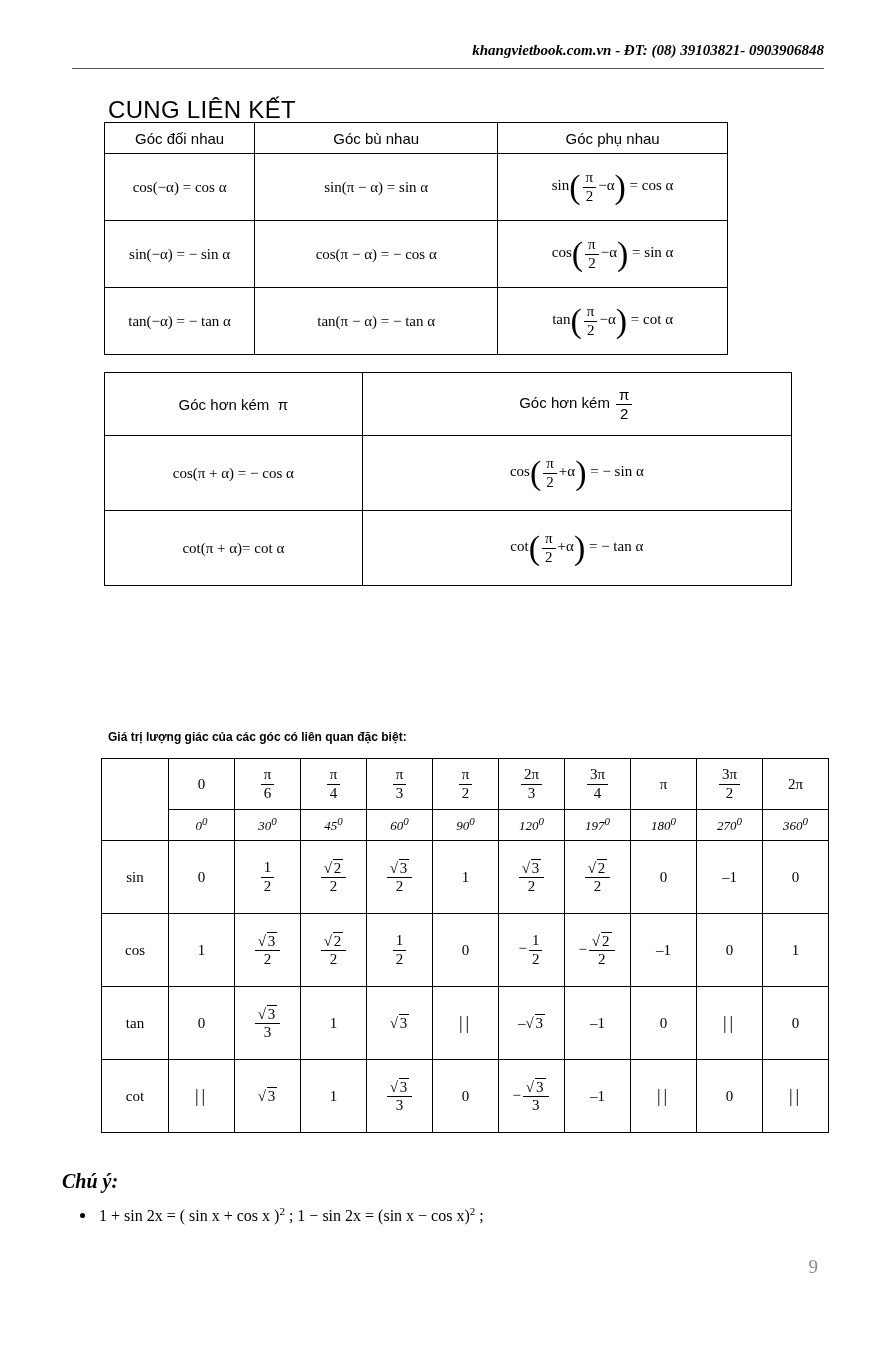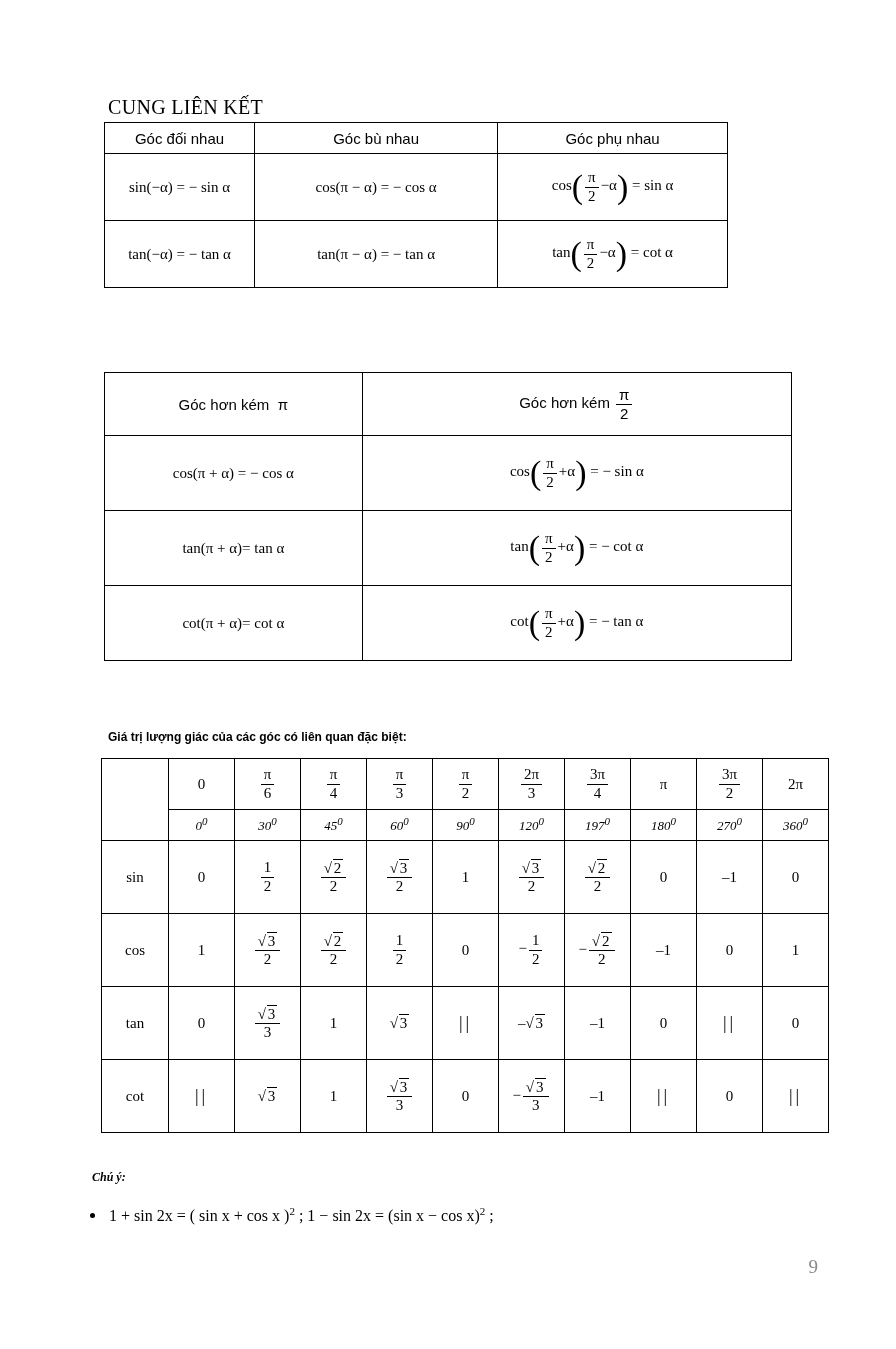--- a/index.html
+++ b/index.html
@@ -35,23 +35,23 @@
     font-size: 15px;
     padding-bottom: 9px;
     border-bottom: 1.5px solid #555;
   }
 
   
   .title-main {
     position: absolute;
     left: 108px;
     top: 96px;
-    font-size: 20px;
+    font-size: 24px;
     letter-spacing: .3px;
-    font-family: Liberation Serif, serif;
+    font-family: Liberation Sans, sans-serif;
   }
   .title-sub {
     position: absolute;
     left: 108px;
     font-size: 12px;
     font-weight: bold;
     font-family: "Liberation Sans", sans-serif;
   }
 
   
@@ -118,30 +118,30 @@
     font-size: 34px;
     line-height: 0.85;
     vertical-align: middle;
     font-family: "Liberation Serif", serif;
   }
   .bars { letter-spacing: 3px; font-size: 18px; }
 
   
   .chu-y {
     position: absolute;
-    left: 92px;
+    left: 62px;
     top: 1170px;
     font-weight: bold;
     font-style: italic;
-    font-size: 12px;
+    font-size: 20px;
     font-family: "Liberation Serif", serif;
   }
   .bullet-row {
     position: absolute;
-    left: 90px;
+    left: 80px;
     top: 1205px;
     font-size: 16px;
     display: flex;
     align-items: center;
   }
   .bullet-dot {
     width: 5px; height: 5px; border-radius: 50%;
     background: #000; margin-right: 14px;
   }
   .sup { font-size: 11px; vertical-align: super; }
@@ -153,36 +153,44 @@
     font-size: 19px;
     color: #8a8a8a;
     font-family: "Liberation Serif", serif;
   }
 </style>
 </head>
 <body>
 
 <div class="page">
 
+  <div class="header">khangvietbook.com.vn - ĐT: (08) 39103821- 0903906848</div>
 
   <div class="title-main">CUNG LIÊN KẾT</div>
 
   <table class="grid" id="table-cung-lien-ket">
     <colgroup>
         <col class="c1">
         <col class="c2">
         <col class="c3">
       </colgroup>
     <tbody>
       <tr>
         <td class="hdr">Góc đối nhau</td>
         <td class="hdr">Góc bù nhau</td>
         <td class="hdr">Góc phụ nhau</td>
       </tr>
 
+      <tr>
+        <td>cos(−α) = cos α</td>
+        <td>sin(π − α) = sin α</td>
+        <td>
+          <span>sin</span><span class="paren-big">(</span><span class="frac"><span class="num">π</span><span class="den">2</span></span><span>−α</span><span class="paren-big">)</span> <span>=  cos α</span>
+        </td>
+      </tr>
 
       <tr>
         <td>sin(−α) = − sin α</td>
         <td>cos(π − α) = − cos α</td>
         <td>
           <span>cos</span><span class="paren-big">(</span><span class="frac"><span class="num">π</span><span class="den">2</span></span><span>−α</span><span class="paren-big">)</span> <span>=  sin α</span>
         </td>
       </tr>
 
       <tr>
@@ -211,26 +219,20 @@
       </tr>
 
 
       <tr>
         <td>cos(π + α) = − cos α</td>
         <td>
           <span>cos</span><span class="paren-big">(</span><span class="frac"><span class="num">π</span><span class="den">2</span></span><span>+α</span><span class="paren-big">)</span> <span>= − sin α</span>
         </td>
       </tr>
 
-      <tr>
-        <td>tan(π + α)= tan α</td>
-        <td>
-          <span>tan</span><span class="paren-big">(</span><span class="frac"><span class="num">π</span><span class="den">2</span></span><span>+α</span><span class="paren-big">)</span> <span>= − cot α</span>
-        </td>
-      </tr>
 
       <tr>
         <td>cot(π + α)= cot α</td>
         <td>
           <span>cot</span><span class="paren-big">(</span><span class="frac"><span class="num">π</span><span class="den">2</span></span><span>+α</span><span class="paren-big">)</span> <span>= − tan α</span>
         </td>
       </tr>
     </tbody>
   </table>
 

